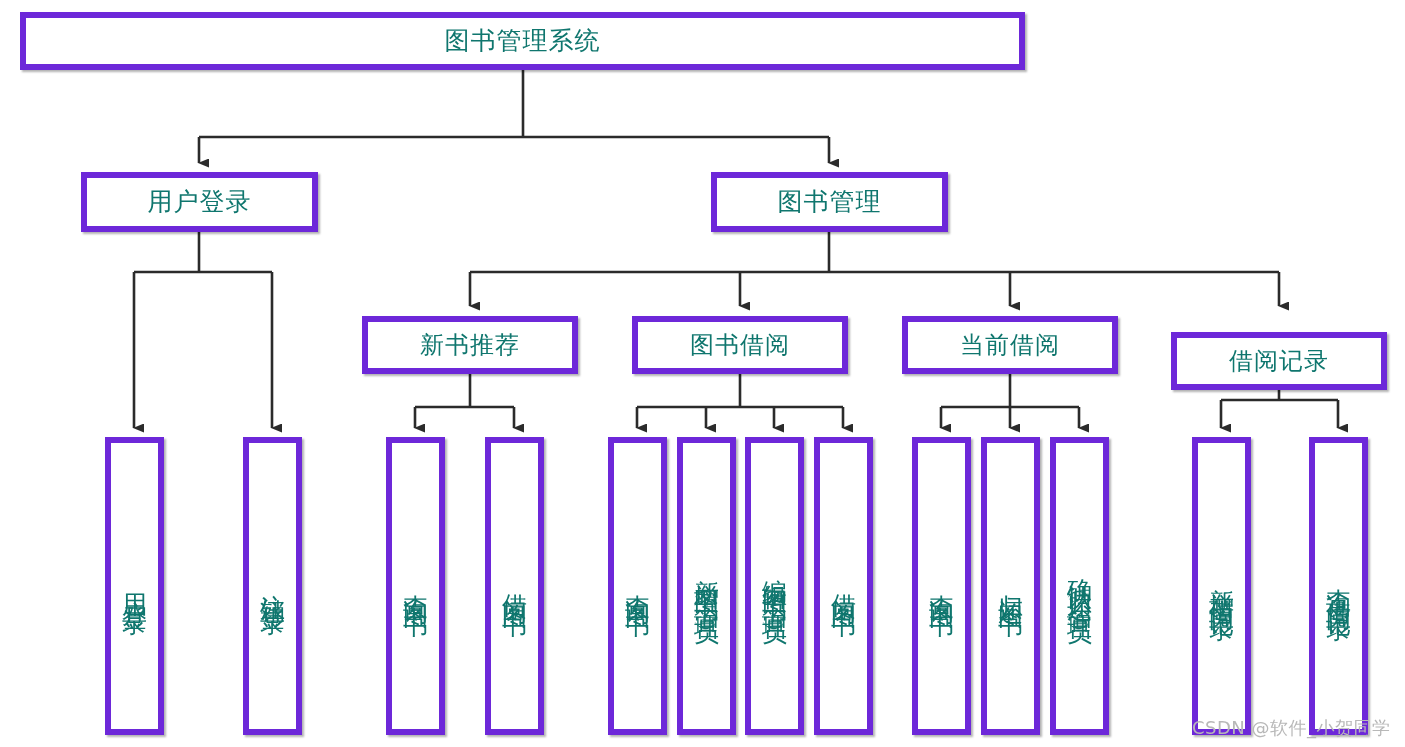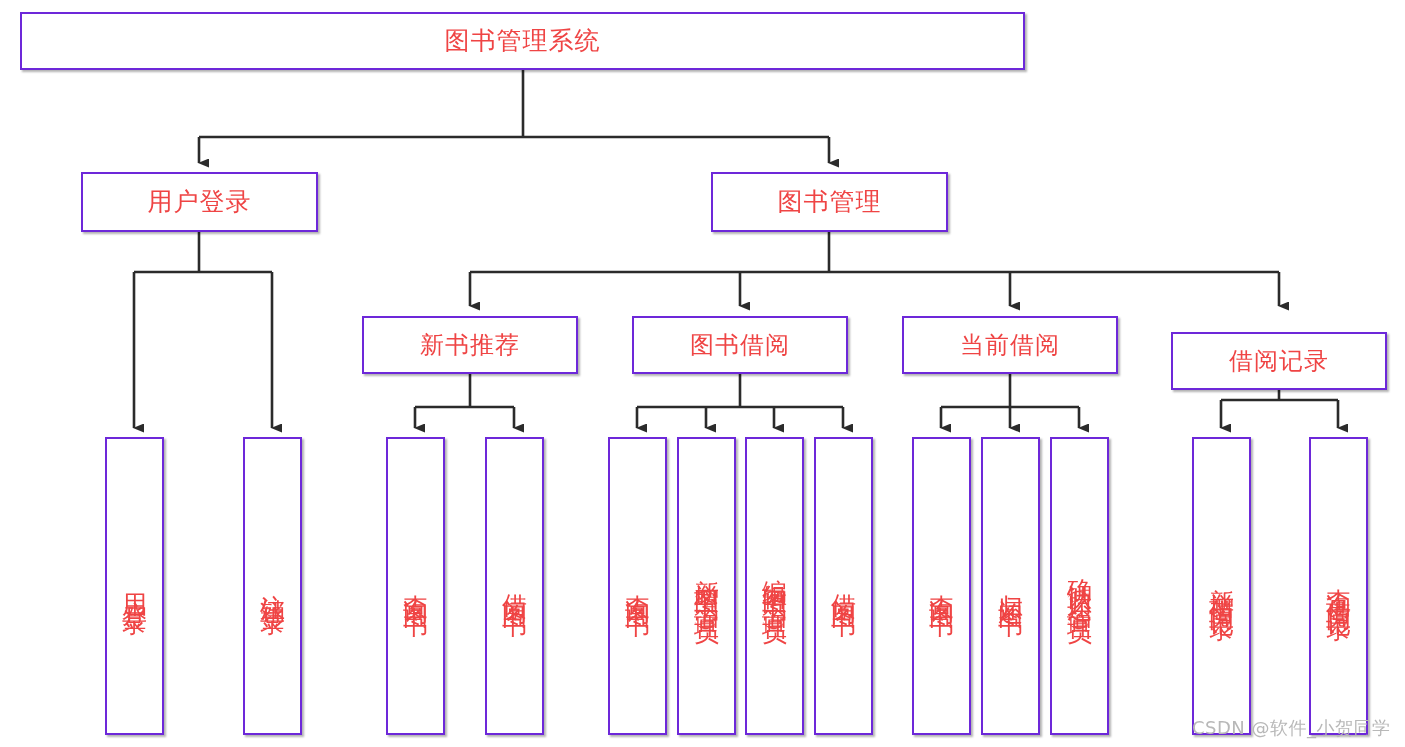--- a/index.html
+++ b/index.html
@@ -23,26 +23,26 @@
     position: absolute;
     left: 0;
     top: 0;
     width: 1405px;
     height: 747px;
     pointer-events: none;
   }
   .node-box {
     position: absolute;
     background: #ffffff;
-    border: 2px solid #6d28d9;
+    border: 6px solid #6d28d9;
     box-shadow: 2px 2px 2px rgba(0,0,0,0.30);
     display: flex;
     align-items: center;
     justify-content: center;
-    color: #ef4444;
+    color: #0f766e;
     z-index: 3;
   }
   .node-box .node-label {
     display: block;
     line-height: 1.18;
     letter-spacing: 1px;
     white-space: pre;
     text-align: center;
   }
   

